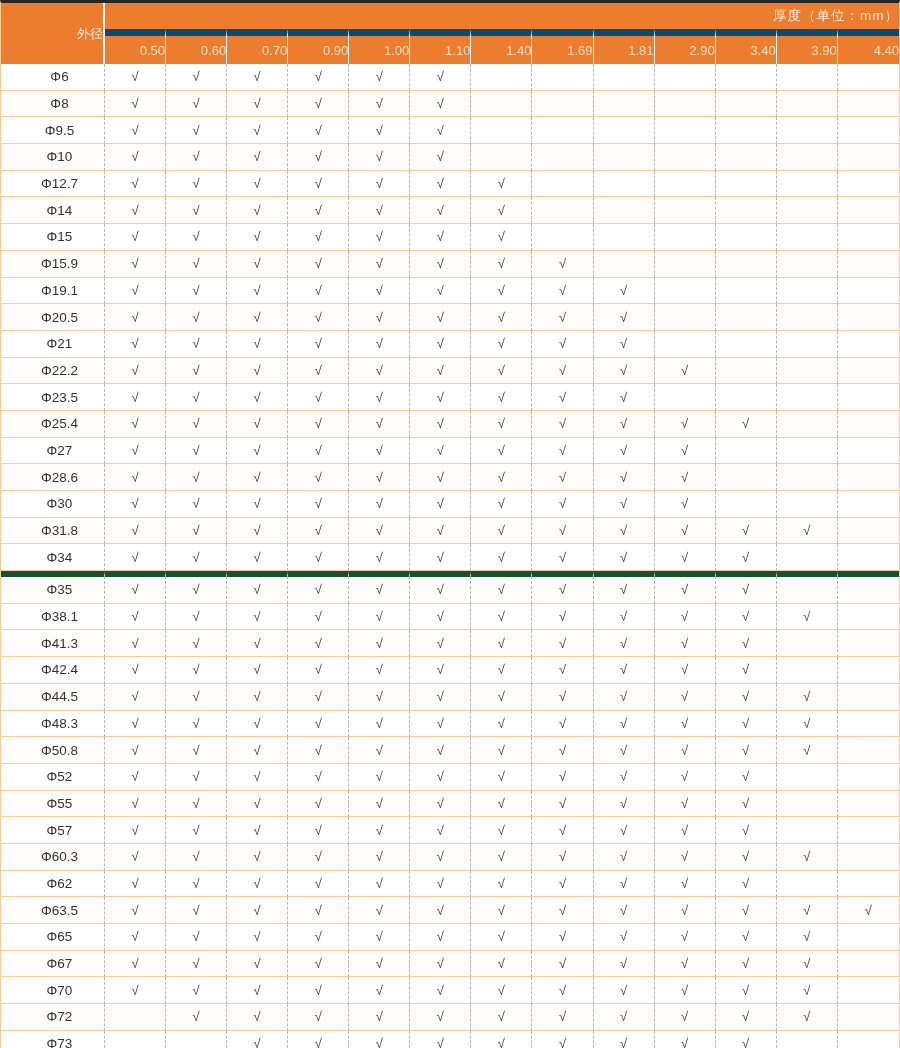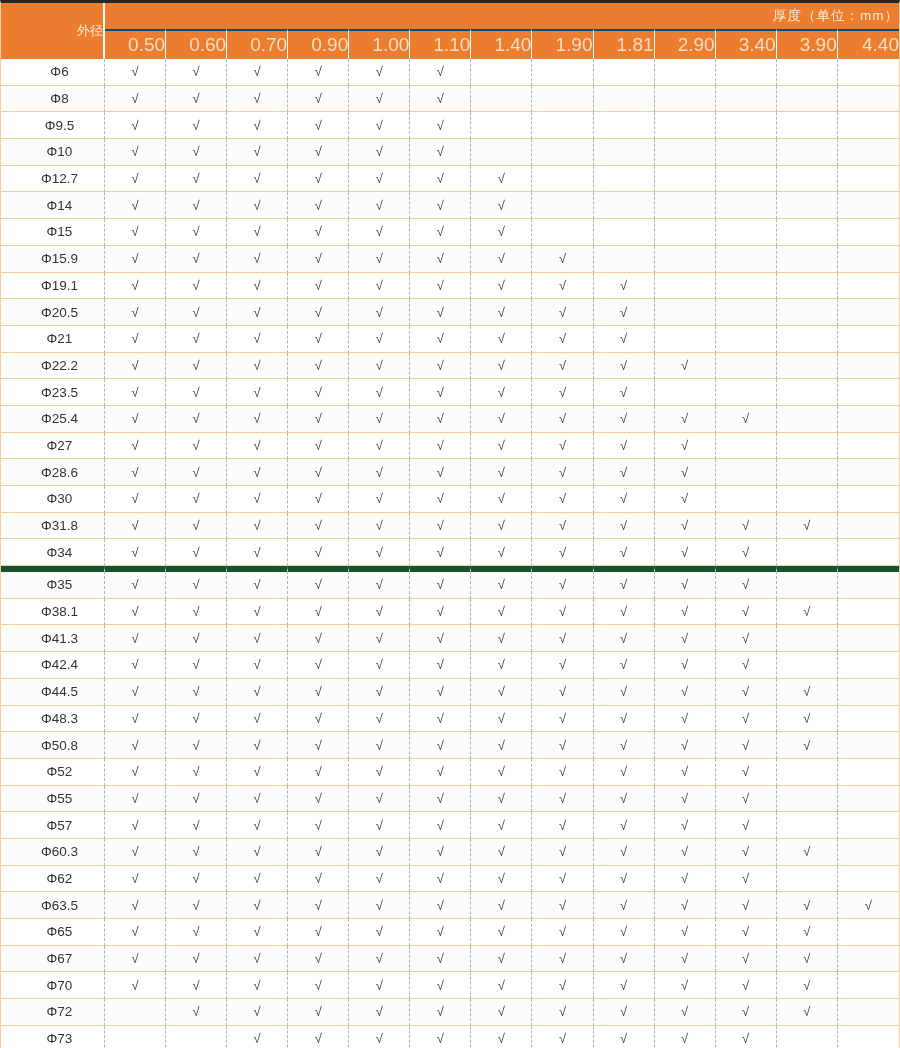--- a/index.html
+++ b/index.html
@@ -33,22 +33,22 @@
   }
   th.title {
     height: 26px;
     color: #FCEEDC;
     font-size: 13.5px;
     letter-spacing: 1px;
   }
   th.colhead {
     height: 28px;
     color: #F6DFC0;
-    font-size: 19px;
-    border-top: 2px solid #0c4a6e;
+    font-size: 13px;
+    border-top: 7px solid #0c4a6e;
     border-right: 1px solid #ffffff;
   }
   th.colhead.last { border-right: none; }
   tbody td {
     height: 25.7px;
     padding: 0;
     text-align: center;
     vertical-align: middle;
     background: #ffffff;
     border-bottom: 1px solid #F3CD9E;
@@ -77,21 +77,21 @@
       <th class="title" id="title-cell" colspan="13">厚度（单位：mm）</th>
     </tr>
     <tr id="col-row">
         <th class="colhead">0.50</th>
         <th class="colhead">0.60</th>
         <th class="colhead">0.70</th>
         <th class="colhead">0.90</th>
         <th class="colhead">1.00</th>
         <th class="colhead">1.10</th>
         <th class="colhead">1.40</th>
-        <th class="colhead">1.90</th>
+        <th class="colhead">1.69</th>
         <th class="colhead">1.81</th>
         <th class="colhead">2.90</th>
         <th class="colhead">3.40</th>
         <th class="colhead">3.90</th>
         <th class="colhead last">4.40</th>
       </tr>
   </thead>
   <tbody id="table-body">
       <tr>
         <td class="rowhead">Φ6</td>

